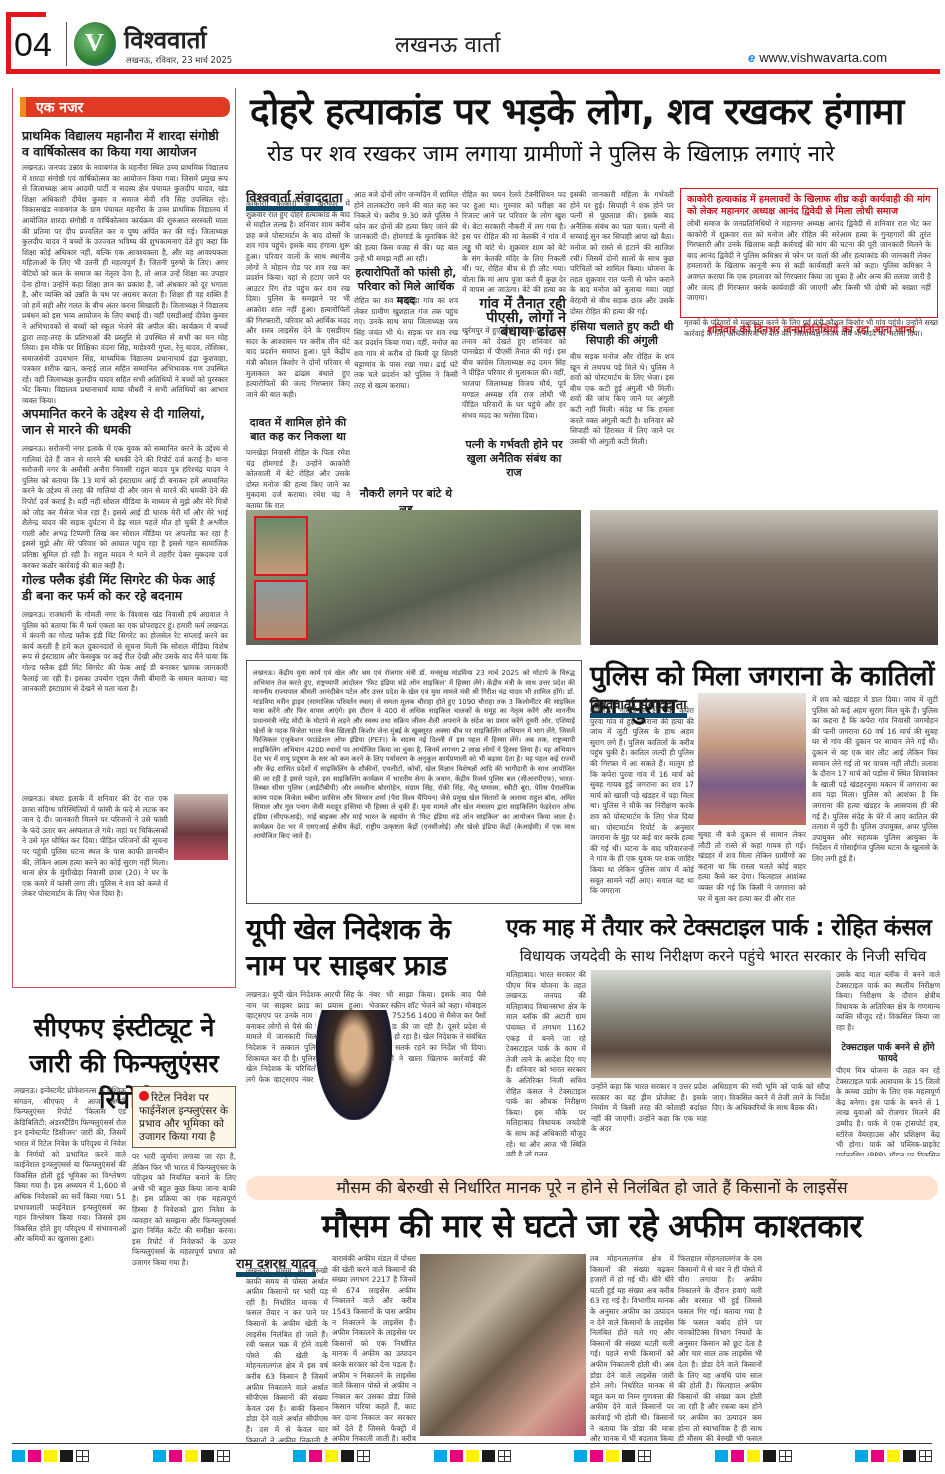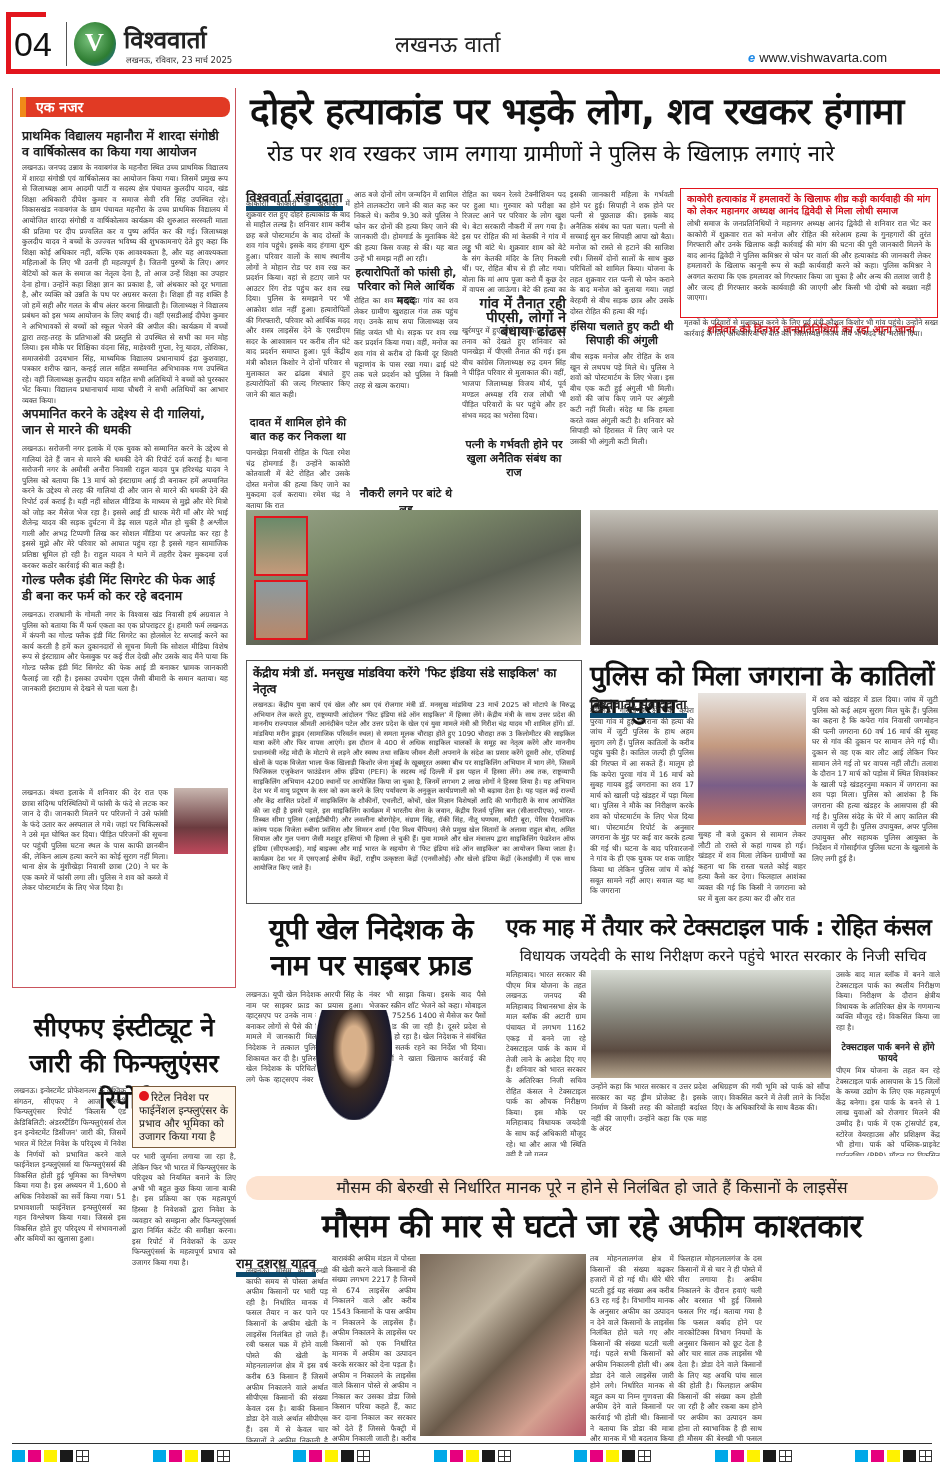--- a/index.html
+++ b/index.html
@@ -62,21 +62,21 @@
   <h3 class="sub">अपमानित करने के उद्देश्य से दी गालियां, जान से मारने की धमकी</h3>
   <p class="tx" style="margin-top:6px;height:128px;overflow:hidden">लखनऊ। सरोजनी नगर इलाके में एक युवक को सम्मानित करने के उद्देश्य से गालियां देते हैं जान से मारने की धमकी देने की रिपोर्ट दर्ज कराई है। थाना सरोजनी नगर के अमौसी अनौरा निवासी राहुल यादव पुत्र हरिश्चंद्र यादव ने पुलिस को बताया कि 13 मार्च को इंस्टाग्राम आई डी बनाकर हमें अपमानित करने के उद्देश्य से तरह की गालियां दी और जान से मारने की धमकी देने की रिपोर्ट दर्ज कराई है। यही नहीं सोशल मीडिया के माध्यम से मुझे और मेरे मित्रो को जोड़ कर मैसेज भेज रहा है। इससे आई डी धारक मेरी माँ और मेरे भाई शैलेन्द्र यादव की सड़क दुर्घटना में डेढ़ साल पहले मौत हो चुकी है अश्लील गाली और अभद्र टिप्पणी लिख कर सोशल मीडिया पर अपलोड कर रहा है इससे मुझे और मेरे परिवार को आघात पहुंच रहा है इससे गहन सामाजिक प्रतिष्ठा धूमिल हो रही है। राहुल यादव ने थाने में तहरीर देकर मुकदमा दर्ज करकर कठोर कार्रवाई की बात कही है।</p>
 </div>
 
 <div class="abs" style="left:22px;top:572px;width:206px">
   <h3 class="sub">गोल्ड फ्लैक इंडी मिंट सिगरेट की फेक आई डी बना कर फर्म को कर रहे बदनाम</h3>
   <p class="tx" style="margin-top:6px;height:160px;overflow:hidden">लखनऊ। राजधानी के गोमती नगर के विश्वास खंड निवासी हर्ष अग्रवाल ने पुलिस को बताया कि मैं फर्म एकता का एक प्रोपराइटर हूं। हमारी फर्म लखनऊ में कंपनी का गोल्ड फ्लैक इंडी मिंट सिगरेट का होलसेल रेट सप्लाई करने का कार्य करती है हमें कल दुकानदारों से सूचना मिली कि सोशल मीडिया विशेष रूप से इंस्टाग्राम और फेसबुक पर कई रील देखी और उसके बाद मैंने पाया कि गोल्ड फ्लैक इंडी मिंट सिगरेट की फेक आई डी बनाकर भ्रामक जानकारी फैलाई जा रही है। इसका उपयोग एड्स जैसी बीमारी के समान बताया। यह जानकारी इंस्टाग्राम से देखने से पता चला है।</p>
 </div>
 
 <div class="abs" style="left:22px;top:788px;width:206px">
-  <div style="display:flex;gap:6px;">
+  <div style="display:flex;gap:6px;margin-top:6px">
     <p class="tx" style="height:190px;overflow:hidden;flex:1">लखनऊ। बंथरा इलाके में शनिवार की देर रात एक छात्रा संदिग्ध परिस्थितियों में फांसी के फंदे से लटक कर जान दे दी। जानकारी मिलने पर परिजनों ने उसे फांसी के फंदे उतार कर अस्पताल ले गये। जहां पर चिकित्सकों ने उसे मृत घोषित कर दिया। पीड़ित परिजनों की सूचना पर पहुंची पुलिस घटना स्थल के पास काफी छानबीन की, लेकिन आत्म हत्या करने का कोई सुराग नहीं मिला। थाना क्षेत्र के मुंशीखेड़ा निवासी छात्रा (20) ने घर के एक कमरे में फांसी लगा ली। पुलिस ने शव को कब्जे में लेकर पोस्टमार्टम के लिए भेज दिया है।</p>
     <div class="photo" style="width:54px;height:66px;background:linear-gradient(#c9b7b0,#6b3b3f 60%,#c0485c)"></div>
   </div>
 </div>
 
 <div class="abs" style="left:10px;top:1010px;width:228px;font-size:25px;line-height:36px;font-weight:bold;text-align:center;color:#111">सीएफए इंस्टीट्यूट ने जारी की फिन्फ्लुएंसर रिपोर्ट</div>
 <p class="abs tx" style="left:14px;top:1086px;width:112px;height:380px;overflow:hidden">लखनऊ। इन्वेस्टमेंट प्रोफेशनल्स के वैश्विक संगठन, सीएफए ने आज अपनी फिन्फ्लुएंसर रिपोर्ट 'किलास एंड क्रेडिबिलिटी: अंडरस्टैंडिंग फिन्फ्लुएंसर्स रोल इन इन्वेस्टमेंट डिसीजन' जारी की, जिसमें भारत में रिटेल निवेश के परिदृश्य में निवेश के निर्णयों को प्रभावित करने वाले फाईनेंशल इन्फ्लुएंसर्स या फिन्फ्लुएंसर्स की विकसित होती हुई भूमिका का विश्लेषण किया गया है। इस अध्ययन में 1,600 से अधिक निवेशकों का सर्वे किया गया। 51 प्रभावशाली फाईनेंशल इन्फ्लुएंसर्स का गहन विश्लेषण किया गया। जिससे इस विकसित होते हुए परिदृश्य में संभावनाओं और कमियों का खुलासा हुआ।</p>
 <div class="abs note" style="left:132px;top:1086px;width:104px;height:62px;font-size:10.5px;line-height:13px"><span class="dot"></span><span>रिटेल निवेश पर फाईनेंशल इन्फ्लुएंसर के प्रभाव और भूमिका को उजागर किया गया है</span></div>
 <p class="abs tx" style="left:132px;top:1152px;width:104px;height:314px;overflow:hidden">पर भारी जुर्माना लगाया जा रहा है, लेकिन फिर भी भारत में फिन्फ्लुएंसर के परिदृश्य को नियमित बनाने के लिए अभी भी बहुत कुछ किया जाना बाकी है। इस प्रक्रिया का एक महत्वपूर्ण हिस्सा है निवेशकों द्वारा निवेश के व्यवहार को समझना और फिन्फ्लुएंसर्स द्वारा निर्मित कंटेंट की समीक्षा करना। इस रिपोर्ट में निवेशकों के ऊपर फिन्फ्लुएंसर्स के महत्वपूर्ण प्रभाव को उजागर किया गया है।</p>
 
@@ -111,32 +111,31 @@
 <div class="abs red" style="left:684px;top:322px;width:254px;font-size:10.5px;font-weight:bold;text-align:center">शनिवार को दिनभर जनप्रतिनिधियों का रहा आना जाना</div>
 <p class="abs tx" style="left:684px;top:318px;width:254px;height:160px;overflow:hidden">मृतकों के परिवारों से मुलाकात करने के लिए पूर्व मंत्री कौशल किशोर भी गांव पहुंचे। उन्होंने सख्त कार्रवाई के लिए अधिकारियों से बात की। जिलाध्यक्ष विजय मौर्य भी मदद का भरोसा दिया।</p>
 
 <div class="abs photo" style="left:246px;top:510px;width:335px;height:135px;background:linear-gradient(160deg,#9aa58a 0%,#7c8a6a 30%,#5a5e52 60%,#b8b2a0 100%)">
   <div style="position:absolute;left:8px;top:6px;width:54px;height:60px;border:2px solid #e2151d;background:linear-gradient(#6a8a6a,#c49a7a)"></div>
   <div style="position:absolute;left:8px;top:70px;width:54px;height:60px;border:2px solid #e2151d;background:linear-gradient(#8a9aa0,#b8886a)"></div>
 </div>
 <div class="abs photo" style="left:590px;top:510px;width:348px;height:135px;background:linear-gradient(180deg,#c5c2ba 0%,#7a6e64 40%,#4a3e3a 100%)"></div>
 
 <div class="abs boxed" style="left:246px;top:660px;width:336px;height:244px;padding:4px 6px">
-  <div style="font-size:12px;font-weight:bold;line-height:16px;color:#111">केंद्रीय मंत्री डॉ. मनसुख मांडविया करेंगे 'फिट इंडिया संडे साइकिल' का नेतृत्व</div>
   <p class="tx" style="margin-top:4px;font-size:6.9px;line-height:9.6px;height:206px;overflow:hidden">लखनऊ। केंद्रीय युवा कार्य एवं खेल और श्रम एवं रोजगार मंत्री डॉ. मनसुख मांडविया 23 मार्च 2025 को मोटापे के विरुद्ध अभियान तेज करते हुए, राष्ट्रव्यापी आंदोलन 'फिट इंडिया संडे ऑन साइकिल' में हिस्सा लेंगे। केंद्रीय मंत्री के साथ उत्तर प्रदेश की माननीय राज्यपाल श्रीमती आनंदीबेन पटेल और उत्तर प्रदेश के खेल एवं युवा मामले मंत्री श्री गिरीश चंद्र यादव भी शामिल होंगे। डॉ. मांडविया मरीन ड्राइव (सामाजिक परिवर्तन स्थल) से समता मूलक चौराहा होते हुए 1090 चौराहा तक 3 किलोमीटर की साइकिल यात्रा करेंगे और फिर वापस आएंगे। इस दौरान वे 400 से अधिक साइकिल चालकों के समूह का नेतृत्व करेंगे और माननीय प्रधानमंत्री नरेंद्र मोदी के मोटापे से लड़ने और स्वस्थ तथा सक्रिय जीवन शैली अपनाने के संदेश का प्रसार करेंगे दूसरी ओर, एशियाई खेलों के पदक विजेता भाला फेंक खिलाड़ी किशोर जेना मुंबई के खूबसूरत अक्सा बीच पर साइकिलिंग अभियान में भाग लेंगे, जिसमें फिजिकल एजुकेशन फाउंडेशन ऑफ इंडिया (PEFI) के सदस्य नई दिल्ली में इस पहल में हिस्सा लेंगे। अब तक, राष्ट्रव्यापी साइकिलिंग अभियान 4200 स्थानों पर आयोजित किया जा चुका है, जिनमें लगभग 2 लाख लोगों ने हिस्सा लिया है। यह अभियान देश भर में वायु प्रदूषण के स्तर को कम करने के लिए पर्यावरण के अनुकूल कार्यप्रणाली को भी बढ़ावा देता है। यह पहल कई राज्यों और केंद्र शासित प्रदेशों में साइकिलिंग के शौकीनों, एथलीटों, कोचों, खेल विज्ञान विशेषज्ञों आदि की भागीदारी के साथ आयोजित की जा रही है इससे पहले, इस साइकिलिंग कार्यक्रम में भारतीय सेना के जवान, केंद्रीय रिजर्व पुलिस बल (सीआरपीएफ), भारत-तिब्बत सीमा पुलिस (आईटीबीपी) और लवलीना बोरगोहेन, संग्राम सिंह, रॉकी सिंह, नीतू घणघस, स्वीटी बूरा, पेरिस पैरालंपिक कांस्य पदक विजेता रुबीना फ्रांसिस और सिमरन शर्मा (पैरा विश्व चैंपियन) जैसे प्रमुख खेल सितारों के अलावा राहुल बोस, अमित सियाल और गुल पनाग जैसी मशहूर हस्तियां भी हिस्सा ले चुकी हैं। युवा मामले और खेल मंत्रालय द्वारा साइकिलिंग फेडरेशन ऑफ इंडिया (सीएफआई), माई बाइक्स और माई भारत के सहयोग से 'फिट इंडिया संडे ऑन साइकिल' का आयोजन किया जाता है। कार्यक्रम देश भर में एसएआई क्षेत्रीय केंद्रों, राष्ट्रीय उत्कृष्टता केंद्रों (एनसीओई) और खेलो इंडिया केंद्रों (केआईसी) में एक साथ आयोजित किए जाते हैं।</p>
 </div>
 
 <div class="abs bighead" style="left:590px;top:660px;width:350px;font-size:27px;line-height:32px">पुलिस को मिला जगराना के कातिलों का सुराग</div>
 <div class="abs byline" style="left:590px;top:695px">विश्ववार्ता संवाददाता</div>
 <p class="abs tx" style="left:590px;top:706px;width:104px;height:200px;overflow:hidden">लखनऊ। गोसाईंगंज क्षेत्र के कपेरा पुरवा गांव में हुई जगराना की हत्या की जांच में जुटी पुलिस के हाथ अहम सुराग लगे हैं। पुलिस कातिलों के करीब पहुंच चुकी है। कातिल जल्दी ही पुलिस की गिरफ्त में आ सकते हैं। मालूम हो कि कपेरा पुरवा गांव में 16 मार्च को सुबह गायब हुई जगराना का शव 17 मार्च को खाली पड़े खंडहर में पड़ा मिला था। पुलिस ने मौके का निरीक्षण करके शव को पोस्टमार्टम के लिए भेज दिया था। पोस्टमार्टम रिपोर्ट के अनुसार जगराना के मुंह पर कई वार करके हत्या की गई थी। घटना के बाद परिवारजनों ने गांव के ही एक युवक पर शक जाहिर किया था लेकिन पुलिस जांच में कोई सबूत सामने नहीं आए। सवाल यह था कि जगराना</p>
 <div class="abs photo" style="left:698px;top:693px;width:108px;height:132px;background:linear-gradient(180deg,#e8e4e0 0%,#c49a80 40%,#7a5e88 70%,#c07060 100%)"></div>
 <p class="abs tx" style="left:698px;top:830px;width:108px;height:76px;overflow:hidden">सुबह नौ बजे दुकान से सामान लेकर लौटी तो रास्ते से कहां गायब हो गई। खंडहर में शव मिला लेकिन ग्रामीणों का कहना था कि रास्ता चलते कोई बाहर हत्या कैसे कर देगा। फिलहाल आशंका व्यक्त की गई कि किसी ने जगराना को घर में बुला कर हत्या कर दी और रात</p>
 <p class="abs tx" style="left:812px;top:695px;width:126px;height:210px;overflow:hidden">में शव को खंडहर में डाल दिया। जांच में जुटी पुलिस को कई अहम सुराग मिल चुके हैं। पुलिस का कहना है कि कपेरा गांव निवासी जगमोहन की पत्नी जगराना 60 वर्ष 16 मार्च की सुबह घर से गांव की दुकान पर सामान लेने गई थी। दुकान से वह एक बार लौट आई लेकिन फिर सामान लेने गई तो घर वापस नहीं लौटी। तलाश के दौरान 17 मार्च को पड़ोस में स्थित शिवशंकर के खाली पड़े खंडहरनुमा मकान में जगराना का शव पड़ा मिला। पुलिस को आशंका है कि जगराना की हत्या खंडहर के आसपास ही की गई है। पुलिस संदेह के घेरे में आए कातिल की तलाश में जुटी है। पुलिस उपायुक्त, अपर पुलिस उपायुक्त और सहायक पुलिस आयुक्त के निर्देशन में गोसाईंगंज पुलिस घटना के खुलासे के लिए लगी हुई है।</p>
 
-<div class="abs bighead" style="left:246px;top:912px;width:250px;font-size:28px;line-height:36px;text-align:center">यूपी खेल निदेशक के नाम पर साइबर फ्राड</div>
+<div class="abs bighead" style="left:246px;top:912px;width:250px;font-size:28px;line-height:36px;">यूपी खेल निदेशक के नाम पर साइबर फ्राड</div>
 <p class="abs tx" style="left:246px;top:990px;width:240px;height:170px;overflow:hidden;column-count:2;column-gap:6px">लखनऊ। यूपी खेल निदेशक आरपी सिंह के नाम पर साइबर फ्राड का प्रयास हुआ। व्हाट्सएप पर उनके नाम की फेक प्रोफाइल बनाकर लोगों से पैसे की डिमांड की गई है। मामले में जानकारी मिलने के बाद खेल निदेशक ने तत्काल पुलिस से मामले की शिकायत कर दी है। पुलिस जांच में जुटी है। खेल निदेशक के परिचितों से उनकी फोटो लगे फेक व्हाट्सएप नंबर से पैसे मांगे गए। नंबर भी साझा किया। इसके बाद पैसे भेजकर स्क्रीन शॉट भेजने को कहा। मोबाइल नंबर 9475256 1400 से मैसेज कर पैसों की डिमांड की जा रही है। दूसरे प्रदेश से संचालित हो रहा है। खेल निदेशक ने संबंधित लोगों से सतर्क रहने का निर्देश भी दिया। आरोपियों ने खाता खिलाफ कार्रवाई की जाएगी।</p>
 <div class="abs photo" style="left:316px;top:1010px;width:76px;height:110px;background:radial-gradient(ellipse at 50% 35%,#d8b08a 0 22%,#3a2a22 40%,#1a1a2e 70%,#fff 72%)"></div>
 
 <div class="abs bighead" style="left:506px;top:912px;width:434px;font-size:23px;line-height:30px">एक माह में तैयार करे टेक्सटाइल पार्क : रोहित कंसल</div>
 <div class="abs subhead" style="left:506px;top:942px;width:434px;font-size:15px;text-align:center">विधायक जयदेवी के साथ निरीक्षण करने पहुंचे भारत सरकार के निजी सचिव</div>
 <p class="abs tx" style="left:506px;top:970px;width:80px;height:186px;overflow:hidden">मलिहाबाद। भारत सरकार की पीएम मित्र योजना के तहत लखनऊ जनपद की मलिहाबाद विधानसभा क्षेत्र के माल ब्लॉक की अटारी ग्राम पंचायत में लगभग 1162 एकड़ में बनने जा रहे टेक्सटाइल पार्क के काम में तेजी लाने के आदेश दिए गए हैं। शनिवार को भारत सरकार के अतिरिक्त निजी सचिव रोहित कंसल ने टेक्सटाइल पार्क का औचक निरीक्षण किया। इस मौके पर मलिहाबाद विधायक जयदेवी के साथ कई अधिकारी मौजूद रहे। था और आज भी स्थिति वही है जो गलत</p>
 <div class="abs photo" style="left:591px;top:970px;width:240px;height:108px;background:linear-gradient(180deg,#d8dcd4 0%,#8a8a80 40%,#5a4a40 75%,#b8a890 100%)"></div>
 <p class="abs tx" style="left:591px;top:1082px;width:116px;height:74px;overflow:hidden">उन्होंने कहा कि भारत सरकार व उत्तर प्रदेश सरकार का यह ड्रीम प्रोजेक्ट है। इसके निर्माण में किसी तरह की कोताही बर्दाश्त नहीं की जाएगी। उन्होंने कहा कि एक माह के अंदर</p>
 <p class="abs tx" style="left:712px;top:1082px;width:118px;height:74px;overflow:hidden">अधिग्रहण की गयी भूमि को पार्क को सौंपा जाए। विकसित करने में तेजी लाने के निर्देश दिए। के अधिकारियों के साथ बैठक की।</p>
 <p class="abs tx" style="left:836px;top:970px;width:104px;height:70px;overflow:hidden">उसके बाद माल ब्लॉक में बनने वाले टेक्सटाइल पार्क का स्थलीय निरीक्षण किया। निरीक्षण के दौरान क्षेत्रीय विधायक के अतिरिक्त क्षेत्र के गणमान्य व्यक्ति मौजूद रहे। विकसित किया जा रहा है।</p>

